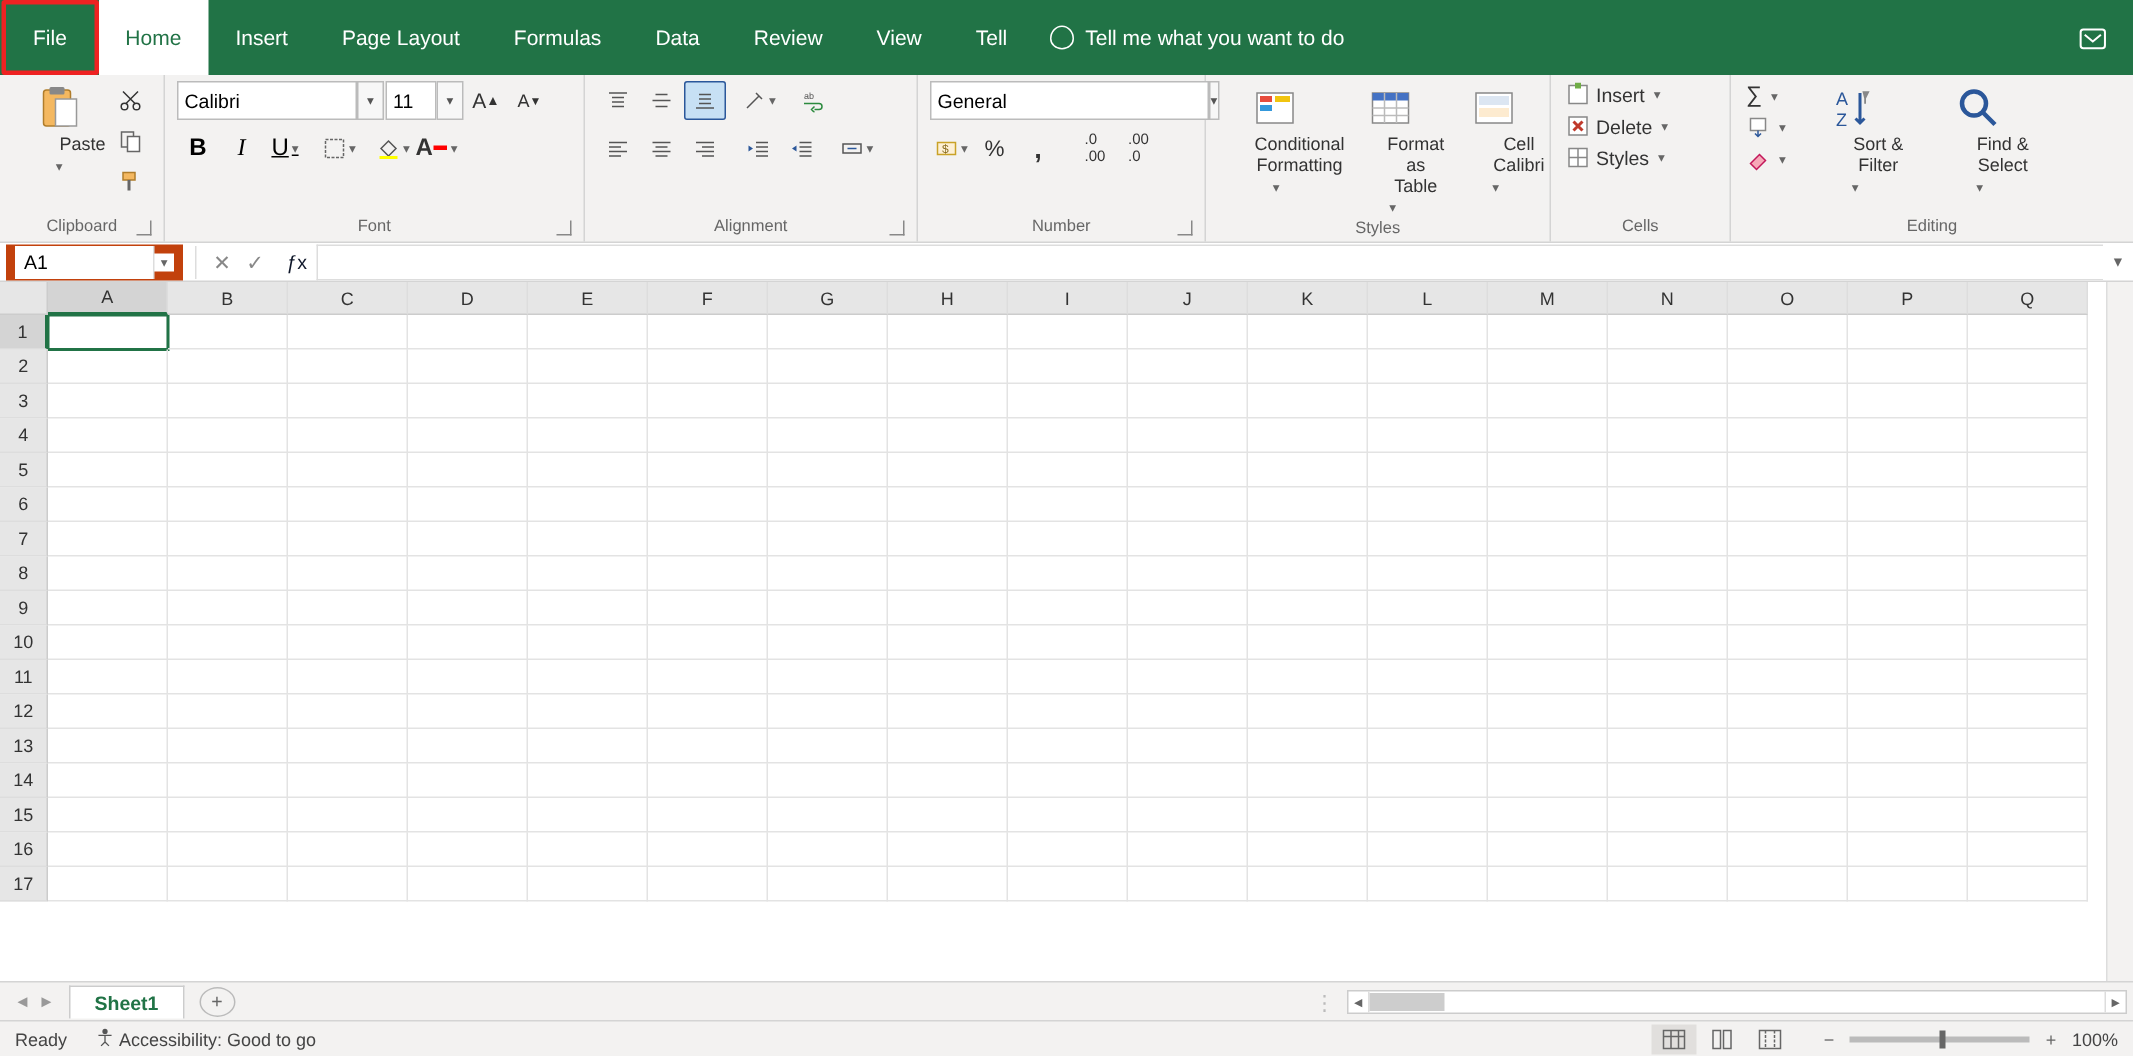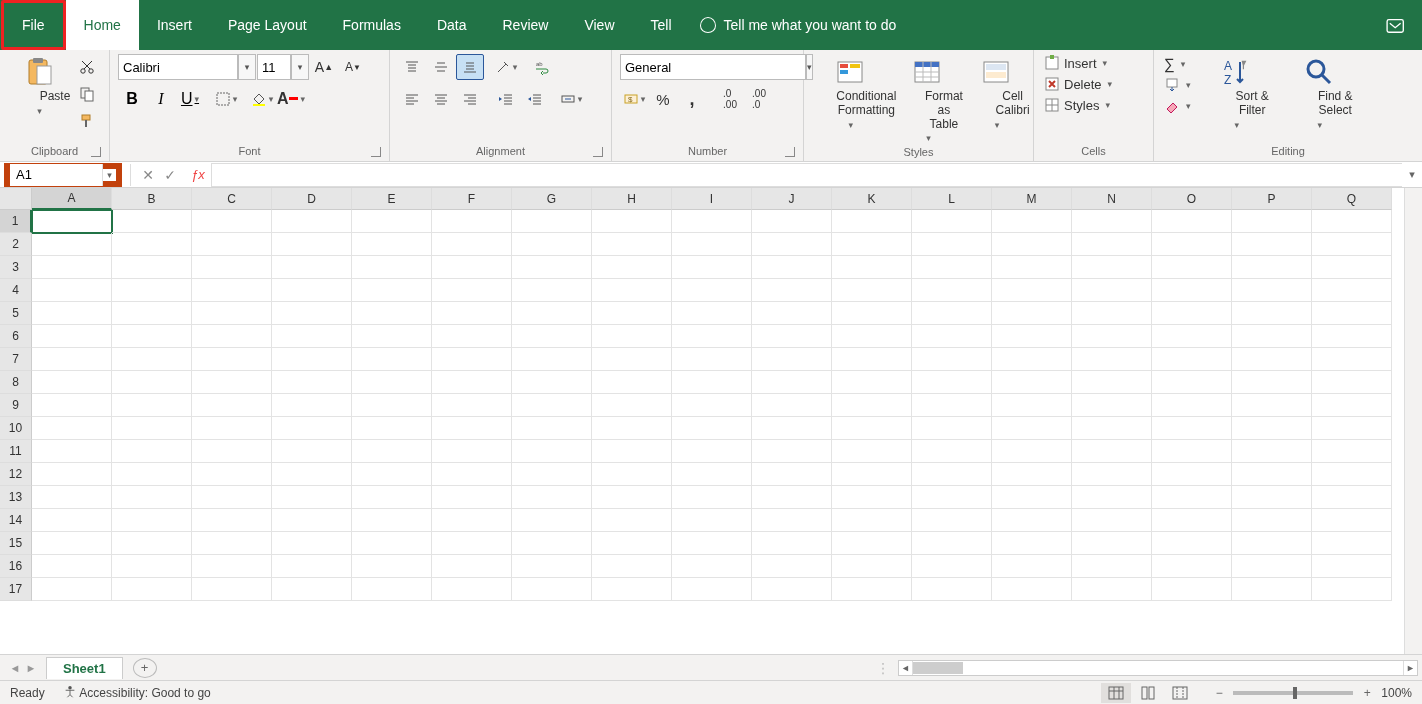--- a/index.html
+++ b/index.html
@@ -36,21 +36,21 @@
 .icon16 { width: 16px; height: 16px; }
 .icon32 { width: 32px; height: 32px; }
 
 
 .formula-bar { height: 26px; border-bottom: 1px solid #d4d4d4; display: flex; align-items: center; background: #fff; }
 .namebox { width: 118px; height: 24px; border: 6px solid #c2410c; margin: 0 2px 0 4px; display:flex; align-items:center; }
 .namebox input { border:none; width: 92px; padding-left:6px; font-size:13px; height:22px; outline:none;}
 .namebox .cbtn { width: 22px; height:22px; display:flex; align-items:center; justify-content:center; border-left:1px solid #ddd; color:#666; font-size:9px;}
 .fx-sep { width: 1px; height: 22px; background:#ddd; margin: 0 6px; }
 .fx-btn { width: 22px; height:22px; color:#888; display:flex; align-items:center; justify-content:center; font-size:14px;}
-.fx-label { font-style: italic; color:#ef4444; font-size:13px; margin: 0 6px 0 10px;}
+.fx-label { color:#0f172a; font-size:13px; margin: 0 6px 0 10px;}
 .formula-input { flex:1; height:24px; border:1px solid #ddd; border-right:none; padding-left:6px; font-size:13px; outline:none;}
 .formula-expand { width:20px; color:#666; font-size:11px; text-align:center;}
 
 
 .grid-area { flex:1; display:flex; overflow:hidden; }
 .rowheads { width: 32px; background:#fff; }
 .rowheads .corner { height: 22px; background: #e6e6e6; border-right:1px solid #ccc; border-bottom:1px solid #ccc;}
 .rowheads .rh { height: 23px; background:#e6e6e6; border-right:1px solid #ccc; border-bottom:1px solid #ddd; font-size:12px; color:#333; display:flex; align-items:center; justify-content:center;}
 .colheads { height: 22px; display:flex; position:sticky; top:0;}
 .colheads .ch { width: 80px; background:#e6e6e6; border-right:1px solid #ddd; border-bottom:1px solid #ccc; font-size:12px; color:#333; display:flex; align-items:center; justify-content:center;}

